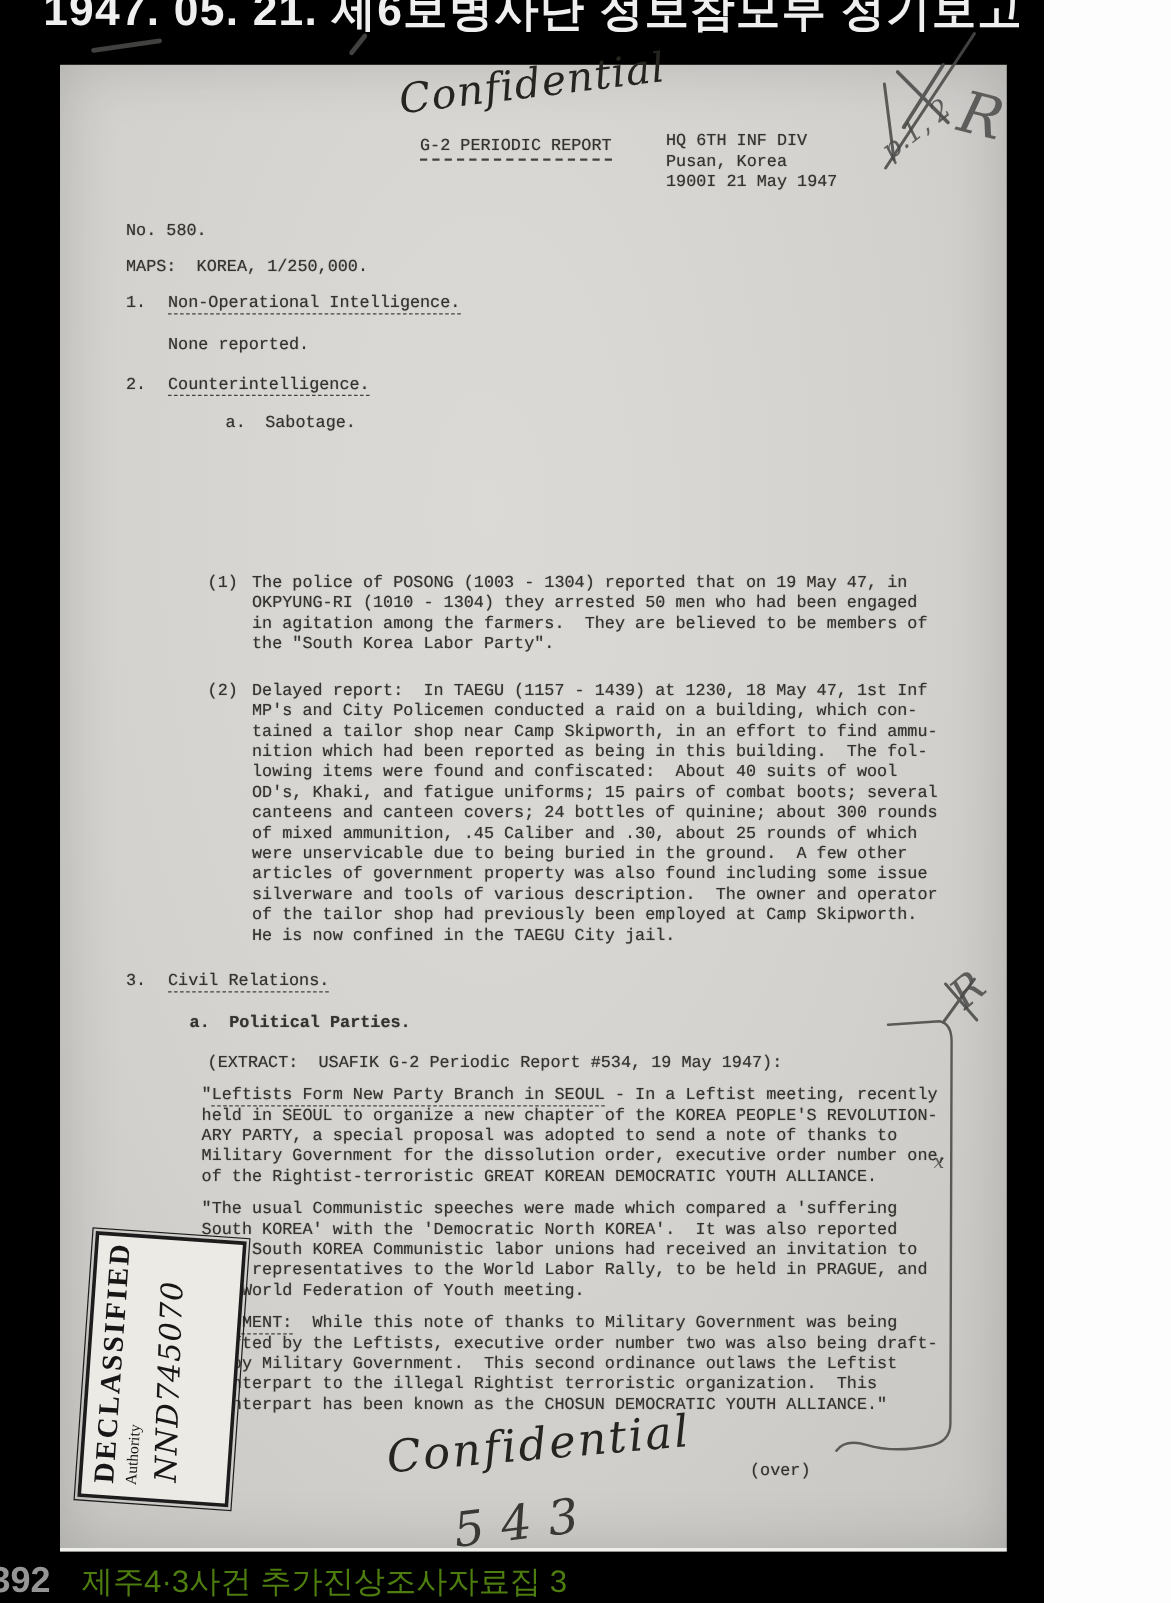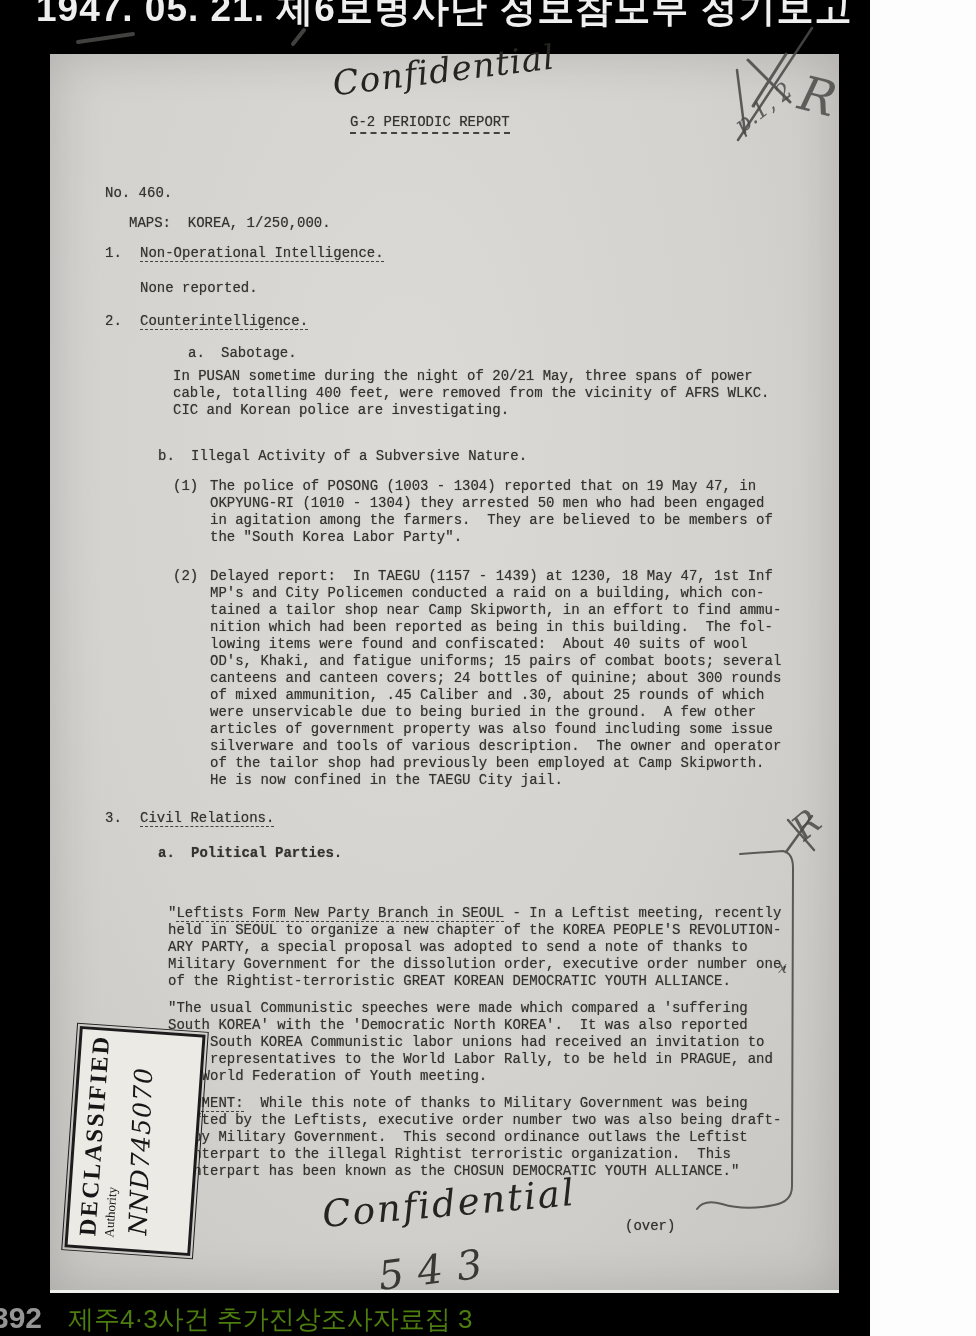--- a/index.html
+++ b/index.html
@@ -50,38 +50,37 @@
 
   <div class="banner">1947. 05. 21. 제6보병사단 정보참모부 정기보고</div>
 
   <div class="page">
 
     <div class="script conf-top">Confidential</div>
 
 
     <div class="typed" style="left:300px;top:60px;"><span class="und2">G-2 PERIODIC REPORT</span></div>
 
+    <div class="typed" style="left:505px;top:56px;">HQ 6TH INF DIV
+Pusan, Korea
+1900I 21 May 1947</div>
 
-    <div class="typed" style="left:55px;top:131px;">No. 460.</div>
+    <div class="typed" style="left:55px;top:131px;">No. 580.</div>
 
-    <div class="typed" style="left:55px;top:161px;margin-left:24px;">MAPS:  KOREA, 1/250,000.</div>
+    <div class="typed" style="left:55px;top:161px;">MAPS:  KOREA, 1/250,000.</div>
 
     <div class="typed" style="left:55px;top:191px;"><span class="num">1.</span><span class="und">Non-Operational Intelligence.</span></div>
 
     <div class="typed" style="left:90px;top:226px;">None reported.</div>
 
     <div class="typed" style="left:55px;top:259px;"><span class="num">2.</span><span class="und">Counterintelligence.</span></div>
 
     <div class="typed" style="left:108px;top:291px;margin-left:30px;"><span class="num" style="width:33px;">a.</span><span>Sabotage.</span></div>
 
-    <div class="typed" style="left:123px;top:314px;">In PUSAN sometime during the night of 20/21 May, three spans of power
-cable, totalling 400 feet, were removed from the vicinity of AFRS WLKC.
-CIC and Korean police are investigating.</div>
 
-    <div class="typed" style="left:108px;top:394px;"><span class="num" style="width:33px;">b.</span><span>Illegal Activity of a Subversive Nature.</span></div>
 
     <div class="typed" style="left:160px;top:424px;"><span class="marker">(1)</span><span>The police of POSONG (1003 - 1304) reported that on 19 May 47, in
 OKPYUNG-RI (1010 - 1304) they arrested 50 men who had been engaged
 in agitation among the farmers.  They are believed to be members of
 the "South Korea Labor Party".</span></div>
 
     <div class="typed" style="left:160px;top:514px;"><span class="marker">(2)</span><span>Delayed report:  In TAEGU (1157 - 1439) at 1230, 18 May 47, 1st Inf
 MP's and City Policemen conducted a raid on a building, which con-
 tained a tailor shop near Camp Skipworth, in an effort to find ammu-
 nition which had been reported as being in this building.  The fol-
@@ -92,20 +91,21 @@
 were unservicable due to being buried in the ground.  A few other
 articles of government property was also found including some issue
 silverware and tools of various description.  The owner and operator
 of the tailor shop had previously been employed at Camp Skipworth.
 He is now confined in the TAEGU City jail.</span></div>
 
     <div class="typed" style="left:55px;top:756px;"><span class="num">3.</span><span class="und">Civil Relations.</span></div>
 
     <div class="typed" style="left:108px;top:791px;font-weight:bold;"><span class="num" style="width:33px;">a.</span><span>Political Parties.</span></div>
 
+    <div class="typed" style="left:123px;top:824px;">(EXTRACT:  USAFIK G-2 Periodic Report #534, 19 May 1947):</div>
 
     <div class="typed" style="left:118px;top:851px;"><span>"</span><span class="und">Leftists Form New Party Branch in SEOUL</span><span> - In a Leftist meeting, recently
 held in SEOUL to organize a new chapter of the KOREA PEOPLE'S REVOLUTION-
 ARY PARTY, a special proposal was adopted to send a note of thanks to
 Military Government for the dissolution order, executive order number one,
 of the Rightist-terroristic GREAT KOREAN DEMOCRATIC YOUTH ALLIANCE.</span></div>
 
     <div class="typed" style="left:118px;top:946px;">"The usual Communistic speeches were made which compared a 'suffering
 South KOREA' with the 'Democratic North KOREA'.  It was also reported
 that South KOREA Communistic labor unions had received an invitation to

